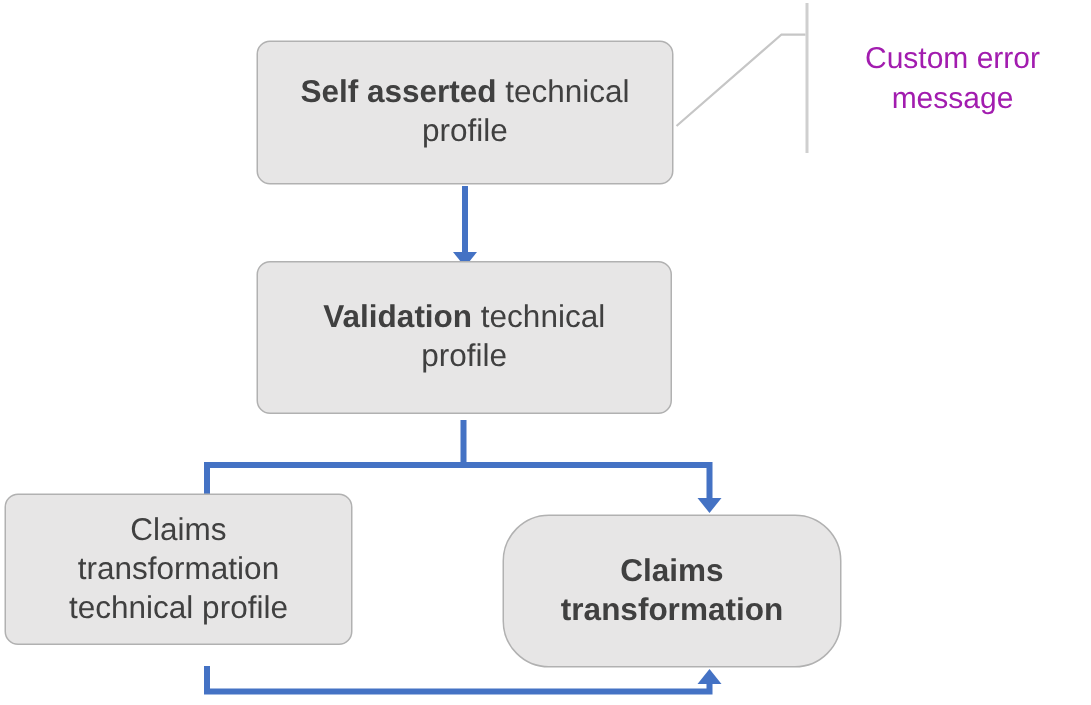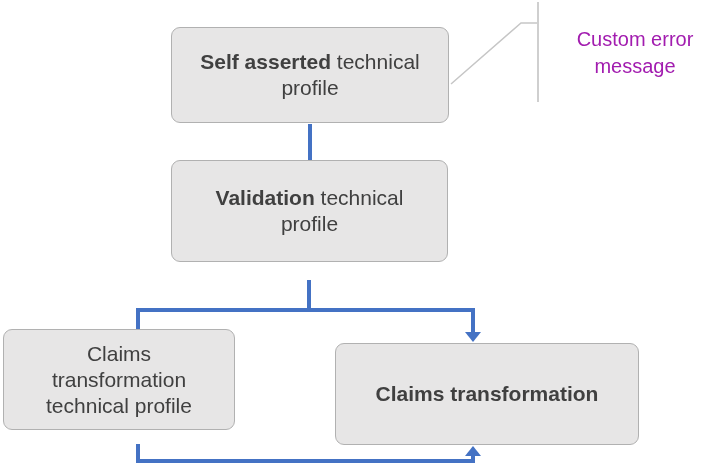--- a/index.html
+++ b/index.html
@@ -42,23 +42,23 @@
     justify-content: center;
     text-align: center;
     font-size: 21px;
     line-height: 26px;
     color: #404040;
     padding: 24px 14px;
     box-sizing: border-box;
   }
   .node .bold { font-weight: bold; }
   .node-self       { left: 171px; top: 27px;  width: 278px; height: 96px;  }
-  .node-validation { left: 171px; top: 160px; width: 277px; height: 102px; }
+  .node-validation { left: 171px; top: 174px; width: 277px; height: 102px; }
   .node-claims-tp  { left: 3px;   top: 329px; width: 232px; height: 101px; }
-  .node-claims     { left: 335px; top: 343px; width: 304px; height: 102px; }
+  .node-claims     { left: 335px; top: 343px; width: 226px; height: 102px; border-radius: 31px; }
   .callout-text {
     position: absolute;
     left: 545px; top: 26px;
     width: 180px;
     text-align: center;
     font-size: 20px;
     line-height: 27px;
     color: #a21caf;
   }
 </style>

